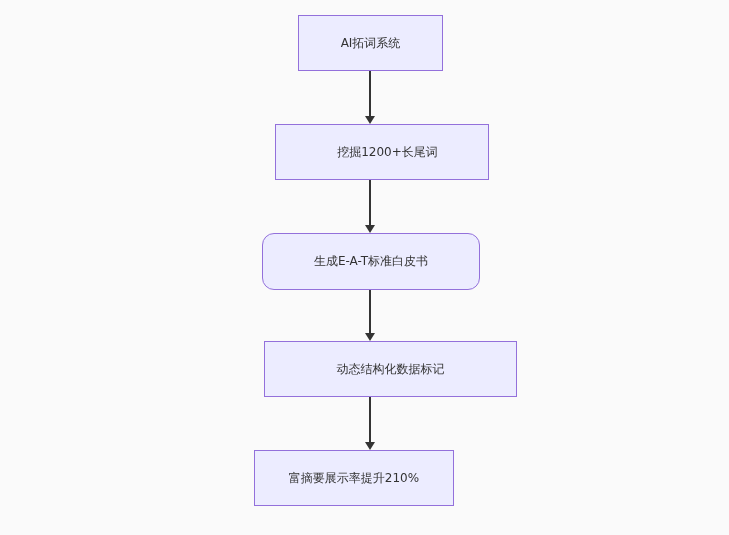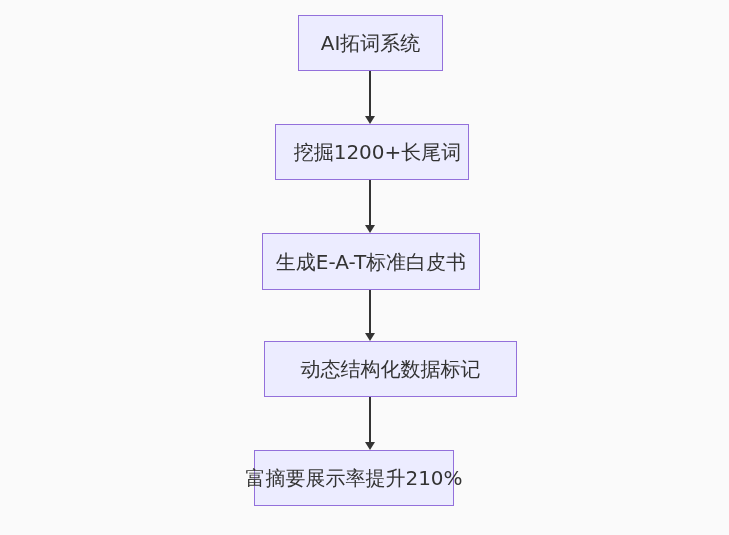--- a/index.html
+++ b/index.html
@@ -22,21 +22,21 @@
     box-sizing: border-box;
     background: var(--node-fill, #ECECFF);
     border: 1px solid var(--node-border, #9370DB);
     display: flex;
     align-items: center;
     justify-content: center;
     height: 56px;
   }
   .node-label {
     color: var(--text, #333333);
-    font-size: 20px;
+    font-size: 12px;
     line-height: 1.2;
     white-space: nowrap;
     text-align: center;
   }
   .edge {
     position: absolute;
     left: 364px;            
     width: 12px;
     display: flex;
     flex-direction: column;
@@ -49,22 +49,22 @@
   }
   .edge-arrowhead {
     width: 0;
     height: 0;
     border-left: 5px solid transparent;
     border-right: 5px solid transparent;
     border-top: 8px solid var(--edge, #333333);
   }
   
   #node-0 { left: 298px; top: 15px;  width: 145px; }
-  #node-1 { left: 275px; top: 124px; width: 194px; padding-left: 11px; }
-  #node-2 { left: 262px; top: 233px; width: 218px; height: 57px; }
+  #node-1 { left: 275px; top: 124px; width: 214px; padding-left: 11px; }
+  #node-2 { left: 262px; top: 233px; width: 218px; height: 57px; border-radius: 12px; }
   #node-3 { left: 264px; top: 341px; width: 253px; }
   #node-4 { left: 254px; top: 450px; width: 200px; }
   
   #edge-0 { top: 71px;  height: 53px; }
   #edge-1 { top: 180px; height: 53px; }
   #edge-2 { top: 290px; height: 51px; }
   #edge-3 { top: 397px; height: 53px; }
 </style>
 </head>
 <body>

